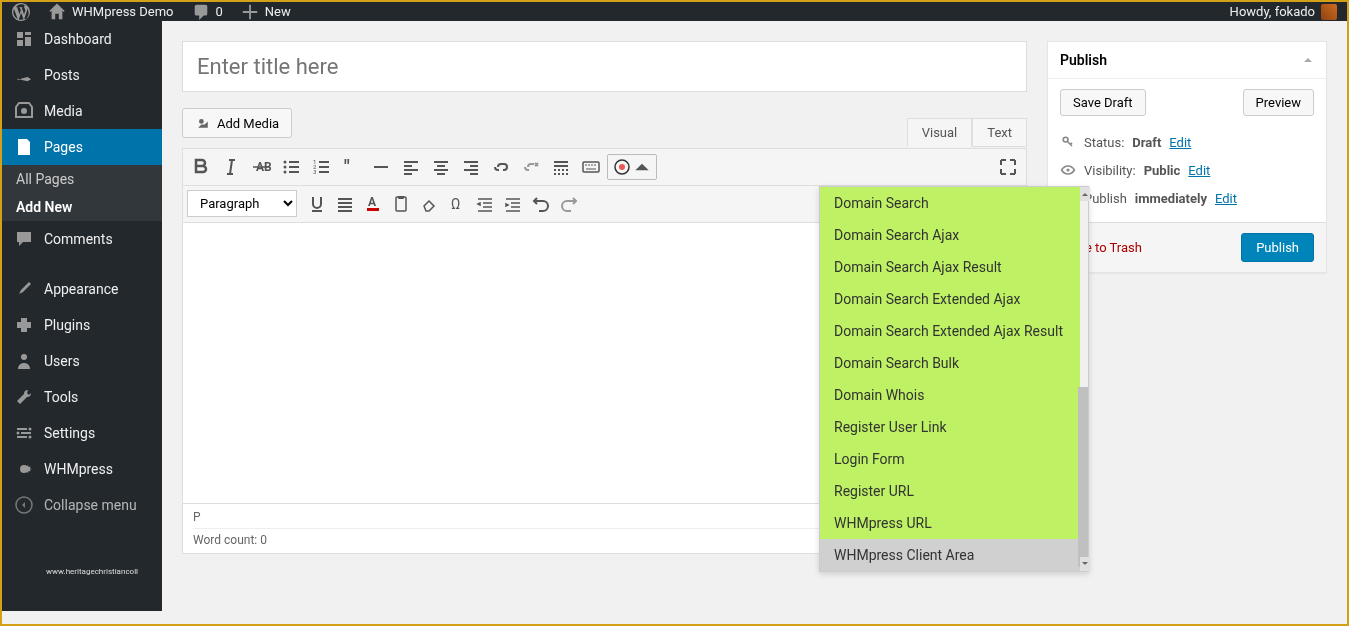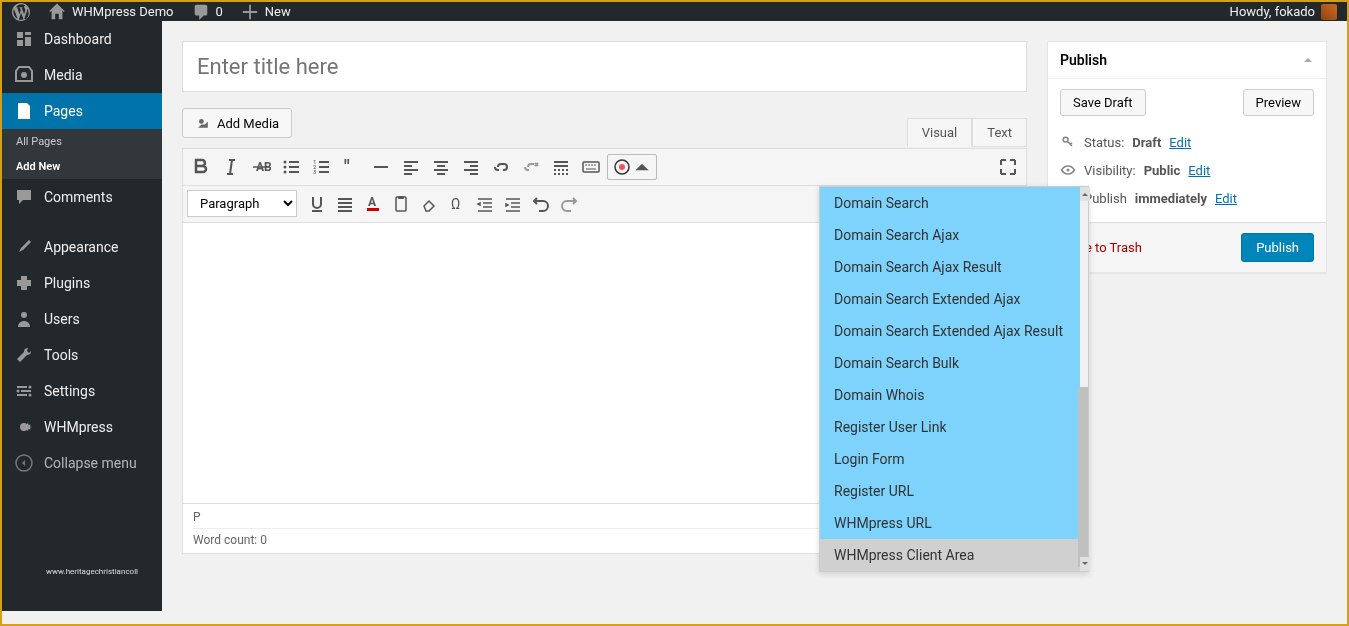--- a/index.html
+++ b/index.html
@@ -11,21 +11,21 @@
     .admin-bar-item { display: flex; align-items: center; gap: 6px; cursor: pointer; color: #eee; }
     .admin-bar-item svg { width: 18px; height: 18px; fill: #999; }
     .avatar-img { width: 16px; height: 16px; background: linear-gradient(45deg, #8B4513, #D2691E); border-radius: 2px; }
     
     .main-wrap { display: flex; height: calc(100% - 32px); }
     
     .sidebar { width: 160px; background: #23282d; color: #eee; overflow-y: auto; }
     .sidebar-item { display: flex; align-items: center; gap: 10px; padding: 8px 12px; cursor: pointer; font-size: 14px; color: #eee; }
     .sidebar-item.active { background: #0073aa; color: #fff; position: relative; }
     .sidebar-item.active::after { content: ''; position: absolute; right: -8px; top: 50%; transform: translateY(-50%); border: 8px solid transparent; border-right-color: #f1f1f1; }
-    .sidebar-subitem { padding: 6px 12px 6px 14px; font-size: 11px; background: #32373c; cursor: pointer; color: #ccc; }
+    .sidebar-subitem { padding: 6px 12px 6px 14px; font-size: 14px; background: #32373c; cursor: pointer; color: #ccc; }
     .sidebar-subitem.active { color: #fff; font-weight: 600; }
     .sidebar-item svg { width: 20px; height: 20px; fill: #999; }
     .sidebar-item.active svg { fill: #fff; }
     
     .content { flex: 1; padding: 20px; overflow-y: auto; display: flex; gap: 20px; }
     .main-col { flex: 1; }
     .side-col { width: 280px; }
     
     .title-input { width: 100%; padding: 12px 14px; font-size: 22px; border: 1px solid #ddd; background: #fff; margin-bottom: 16px; color: #777; }
     
@@ -43,21 +43,21 @@
     .tb-btn svg { width: 20px; height: 20px; fill: #555; }
     .tb-special { border: 1px solid #bbb; display: flex; align-items: center; padding: 2px 4px; border-radius: 2px; cursor: pointer; }
     .tb-special svg { width: 20px; height: 20px; }
     .expand-btn { margin-left: auto; }
     .paragraph-select { padding: 4px 20px 4px 8px; border: 1px solid #ccc; font-size: 13px; background: #fff; cursor: pointer; margin-right: 6px; }
     
     .toolbar2 { background: #f5f5f5; border-bottom: 1px solid #dedede; display: flex; align-items: flex-start; padding: 4px; }
     
     .editor-area { min-height: 280px; padding: 12px; }
     
-    .dropdown-menu { position: absolute; top: 37px; left: 636px; width: 270px; background: #7dd3fc; border: 1px solid #ccc; box-shadow: 0 2px 6px rgba(0,0,0,0.15); z-index: 100; }
+    .dropdown-menu { position: absolute; top: 37px; left: 636px; width: 270px; background: #bef264; border: 1px solid #ccc; box-shadow: 0 2px 6px rgba(0,0,0,0.15); z-index: 100; }
     .dropdown-scroll { max-width: 8px; position: absolute; right: 0; top: 0; bottom: 0; width: 10px; background: #f0f0f0; }
     .dropdown-scroll-thumb { position: absolute; right: 0; width: 10px; background: #c0c0c0; }
     .dropdown-scroll-arrow { position: absolute; width: 10px; height: 14px; background: #e0e0e0; display: flex; align-items: center; justify-content: center; }
     .dropdown-item { padding: 8px 14px; font-size: 14px; cursor: pointer; color: #333; }
     .dropdown-item.highlighted { background: #d0d0d0; }
     
     .status-bar { border-top: 1px solid #dedede; padding: 6px 10px; font-size: 12px; color: #666; display: flex; flex-direction: column; gap: 4px; background:#fff;}
     
     .publish-box { background: #fff; border: 1px solid #e5e5e5; box-shadow: 0 1px 1px rgba(0,0,0,0.04); }
     .publish-header { padding: 10px 12px; border-bottom: 1px solid #eee; display: flex; justify-content: space-between; align-items: center; }
@@ -111,20 +111,26 @@
   </div>
 </div>
 
 <div class="main-wrap">
   <div class="sidebar">
     <div class="sidebar-item">
       <svg viewBox="0 0 20 20">
           <path d="M3 3h6v6H3zm8 0h6v3h-6zm0 5h6v9h-6zM3 11h6v6H3z"></path>
         </svg>
       <span>Dashboard</span>
+    </div>
+    <div class="sidebar-item">
+      <svg viewBox="0 0 20 20">
+          <path d="M12 2l6 6-4 1-3 5-2 4-1-1 4-2 5-3 1-4-6-6z" transform="rotate(45 10 10)"></path>
+        </svg>
+      <span>Posts</span>
     </div>
     <div class="sidebar-item">
       <svg viewBox="0 0 20 20">
           <circle cx="10" cy="10" r="3"></circle>
           <path d="M2 6l3-4h10l3 4v10H2z" fill="none" stroke="#999" stroke-width="2"></path>
         </svg>
       <span>Media</span>
     </div>
     <div class="sidebar-item active">
       <svg viewBox="0 0 20 20">

